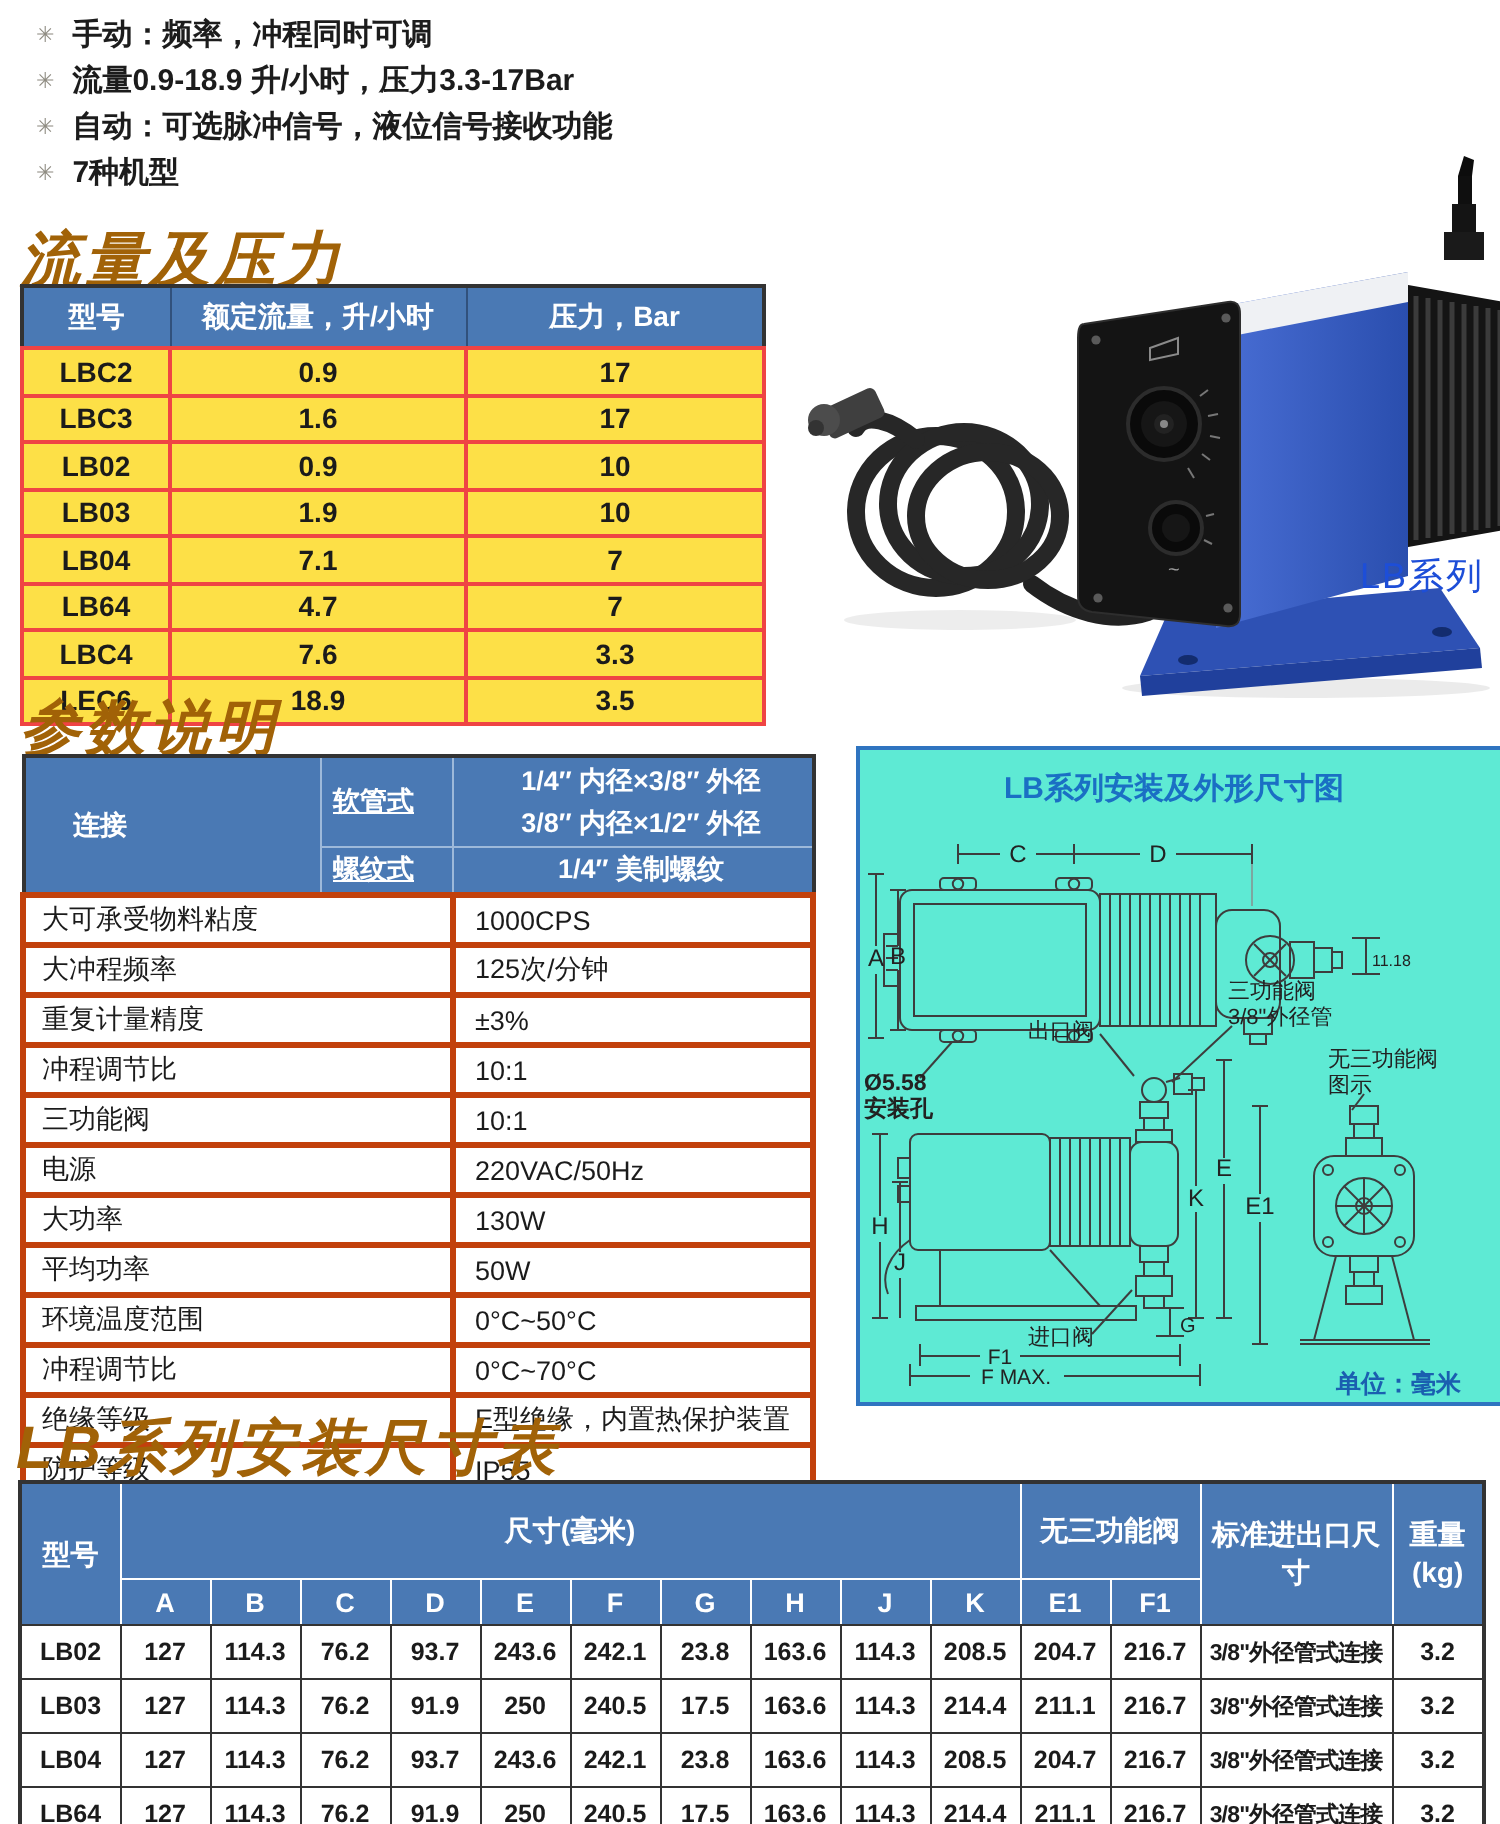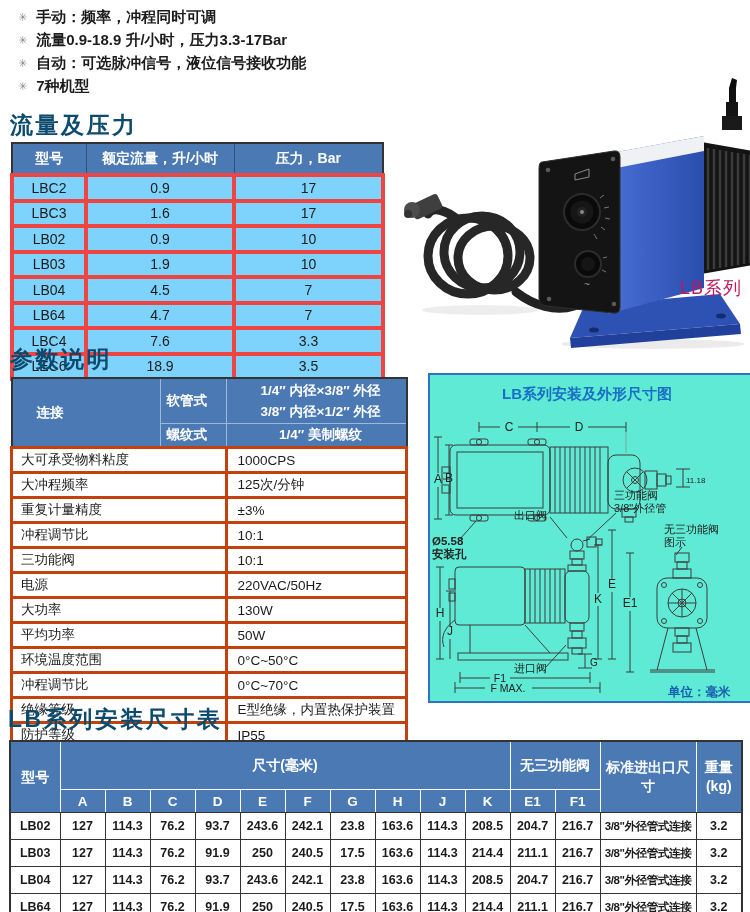--- a/index.html
+++ b/index.html
@@ -3,37 +3,37 @@
 <meta charset="utf-8">
 <style>
   html,body{margin:0;padding:0;background:#fff;}
   .page{position:relative;width:750px;height:912px;background:#fff;overflow:hidden;
         font-family:"Liberation Sans","DejaVu Sans",sans-serif;color:#1b1b1b;}
   
   .bullets{position:absolute;left:18px;top:6px;margin:0;padding:0;list-style:none;}
   .bullets li{display:flex;align-items:center;height:23px;font-size:15px;font-weight:700;color:#1c1c1c;}
   .bmark{font-size:11px;color:#8f8c82;margin-right:9px;font-weight:400;}
   
-  .sec-title{position:absolute;font-size:23px;font-weight:700;letter-spacing:2.5px;color:#0c4a6e;}
+  .sec-title{position:absolute;font-size:30px;font-weight:700;letter-spacing:2.5px;color:#a16207;font-style:italic;}
   
   table{border-collapse:collapse;table-layout:fixed;}
   .t1{position:absolute;left:10px;top:142px;width:371px;border:2px solid #333;}
   .t1 th{background:var(--header_blue,#4a79b4);color:#fff;font-size:14px;font-weight:600;
          height:27px;border:1px solid #31517c;}
-  .t1 td{font-size:14px;text-align:center;height:19.5px;border:4px solid #ef4444;background:#7dd3fc;}
+  .t1 td{font-size:14px;text-align:center;height:19.5px;border:2px solid #ef4444;background:#fde047;font-weight:bold;}
   
   .photo{position:absolute;left:388px;top:58px;width:362px;height:292px;}
-  .photo .caption{position:absolute;right:8px;bottom:50px;font-size:18px;color:#be185d;letter-spacing:1px;}
+  .photo .caption{position:absolute;right:8px;bottom:50px;font-size:18px;color:#1d4ed8;letter-spacing:1px;}
   
   .t2{position:absolute;left:10px;top:377px;width:398px;border:2px solid #333;}
   .t2 td{font-size:13.5px;height:20px;vertical-align:middle;}
   .t2 .blue td{background:var(--header_blue,#4a79b4);color:#fff;border:1px solid #9db9da;font-weight:600;}
   .t2 .blue.last td{border-bottom-color:#333;}
   .t2 .c1{width:122px;padding-left:24px;}
-  .t2 .c2{width:58px;padding-left:6px;}
+  .t2 .c2{width:58px;padding-left:6px;text-decoration:underline;}
   .t2 .c3{padding-left:10px;text-align:center;}
   .t2 .c3 div{line-height:21px;}
   .t2 .prows td{border:3px solid #c2410c;background:#fff;}
   .t2 .plabel{padding-left:8px;}
   .t2 .pvalue{padding-left:10px;}
   
   .drawing{position:absolute;left:428px;top:373px;width:336px;height:330px;border:2px solid var(--border_blue,#2f74c0);
            box-sizing:border-box;background:#5eead4;}
   
   .t3{position:absolute;left:9px;top:740px;width:733px;border:2px solid #333;}
@@ -100,21 +100,21 @@
         <td>0.9</td>
         <td>10</td>
       </tr>
         <tr>
         <td>LB03</td>
         <td>1.9</td>
         <td>10</td>
       </tr>
         <tr>
         <td>LB04</td>
-        <td>4.5</td>
+        <td>7.1</td>
         <td>7</td>
       </tr>
         <tr>
         <td>LB64</td>
         <td>4.7</td>
         <td>7</td>
       </tr>
         <tr>
         <td>LBC4</td>
         <td>7.6</td>

